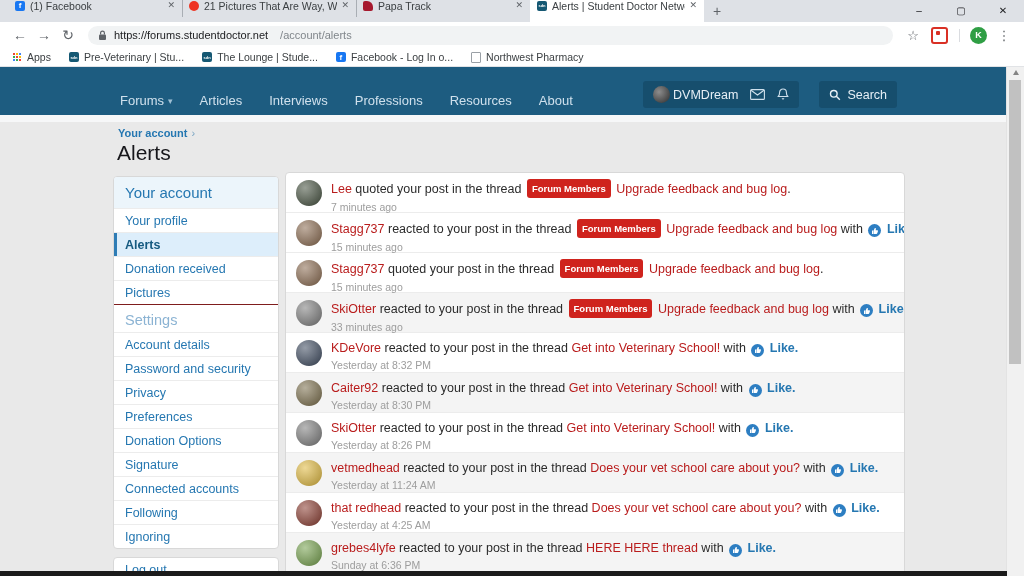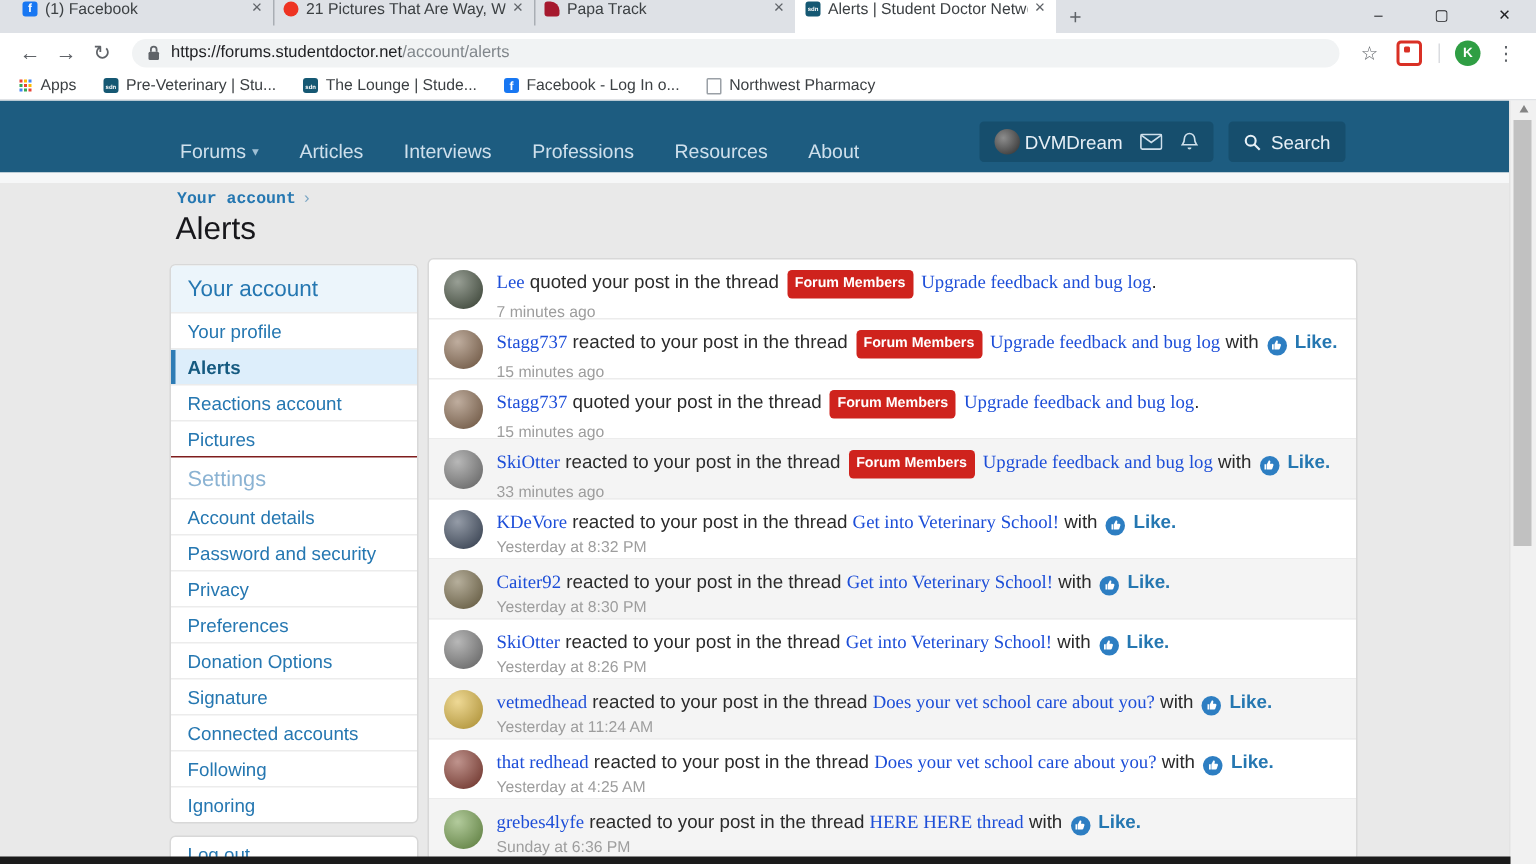--- a/index.html
+++ b/index.html
@@ -19,21 +19,21 @@
   .tab-close{margin-left:4px;color:#5f6368;font-size:9px;line-height:1;}
   .newtab{width:26px;height:21px;text-align:center;font-size:14px;color:#5f6368;line-height:20px;}
   .win-controls{margin-left:auto;display:flex;align-self:flex-start;height:22px;}
   .win-btn{width:42px;text-align:center;font-size:10px;color:#202124;line-height:22px;}
   .toolbar{height:26px;background:#fff;display:flex;align-items:center;padding:0 8px;}
   .nav-btn{color:#5f6368;font-size:14px;width:24px;text-align:center;}
   .addressbar{flex:1;height:19px;background:#f1f3f4;border-radius:10px;display:flex;align-items:center;
               padding:0 10px;margin:0 8px;font-size:11px;}
   .addressbar .lock{display:flex;margin-right:7px;}
   .url-host{color:#202124;}
-  .url-path{color:#80868b;}
+  .url-path{color:#80868b;margin-left:12px;}
   .tb-icon{color:#5f6368;font-size:13px;width:24px;text-align:center;}
   .ext-icon{width:13px;height:13px;border:2px solid #d93025;border-radius:3px;background:#fff;position:relative;margin:0 6px;}
   .ext-icon::after{content:'';position:absolute;left:2.5px;top:2.5px;width:4px;height:4px;background:#d93025;border-radius:1px;}
   .toolbar-sep{width:1px;height:13px;background:#dadce0;margin:0 5px;}
   .profile-badge{width:17px;height:17px;border-radius:50%;background:#2f9e44;color:#fff;font-size:9px;font-weight:bold;
                  display:flex;align-items:center;justify-content:center;margin:0 5px;}
   .bookmarksbar{height:18px;background:#fff;display:flex;align-items:center;padding:0 12px;gap:18px;
                 font-size:10.5px;color:#3c4043;border-bottom:1px solid #e1e3e6;}
   .bm{display:flex;align-items:center;gap:5px;white-space:nowrap;}
   
@@ -47,48 +47,48 @@
   .fav-page{background:#fff;border:1px solid #9aa0a6;width:8px;height:9px;border-radius:1px;}
   .fav-apps{position:relative;}
   .fav-apps::before{content:'';position:absolute;left:1px;top:1px;width:2px;height:2px;background:#ea4335;
       box-shadow:3px 0 #fbbc04,6px 0 #4285f4,0 3px #34a853,3px 3px #ea4335,6px 3px #fbbc04,0 6px #4285f4,3px 6px #34a853,6px 6px #ea4335;}
   
   .sitenav{position:absolute;top:66px;left:0;width:1007px;height:49px;background:#1d5c80;}
   .sitenav-links{position:absolute;left:120px;bottom:7px;display:flex;gap:27px;align-items:center;
                  color:#cfe0ec;font-size:13px;}
   .sitenav-link{display:flex;align-items:center;gap:4px;}
   .sitenav-link .caret{font-size:9px;color:#9fc0d4;}
-  .sitenav-right{position:absolute;right:110px;bottom:7px;display:flex;gap:10px;align-items:center;justify-content:flex-end;}
+  .sitenav-right{position:absolute;right:110px;bottom:7px;display:flex;gap:20px;align-items:center;justify-content:flex-end;}
   .nav-chip{background:#164e6d;border-radius:3px;height:27px;display:flex;align-items:center;
             padding:0 10px;color:#e6eff6;font-size:12.5px;gap:12px;}
   .nav-chip .mini-avatar{width:17px;height:17px;border-radius:50%;
       background:radial-gradient(circle at 35% 35%,#8d8d8d,#2b2b2b);margin-right:-4px;}
   .chip-user{display:flex;align-items:center;gap:7px;}
   .strip{position:absolute;top:115px;left:0;width:1007px;height:7px;background:#f6f7f8;}
   
-  .breadcrumb{position:absolute;left:118px;top:127px;font-size:11px;font-weight:bold;color:#2577b1;font-family:Liberation Mono, monospace;}
+  .breadcrumb{position:absolute;left:118px;top:127px;font-size:11px;font-weight:bold;color:#2577b1;}
   .breadcrumb .arrow{color:#7ba6c4;margin-left:4px;font-weight:normal;}
   .page-title{position:absolute;left:117px;top:141px;font-size:21px;color:#17171b;}
   
   .sidebar{position:absolute;left:113px;top:176px;width:166px;font-size:12.5px;}
   .side-box{background:#fff;border:1px solid #d8d8d8;border-radius:4px;overflow:hidden;}
   .side-header{font-size:15px;color:#2577b1;padding:7px 11px;background:#ecf5fb;}
   .side-item{color:#2577b1;padding:4.5px 11px;border-top:1px solid #ececec;cursor:pointer;}
   .side-item.active{background:#ddeefb;color:#155a80;font-weight:bold;box-shadow:inset 3px 0 0 #2e7cb5;}
   .side-heading{font-size:14.5px;color:#8bb3d3;padding:7px 11px 4px;border-top:1px solid #7f1d1d;}
   .logout-box{margin-top:8px;}
   .logout-box .side-item{border-top:none;}
   
   .alerts{position:absolute;left:285px;top:172px;width:620px;}
   .alert-box{background:#fff;border:1px solid #d8d8d8;border-radius:4px;overflow:hidden;}
   .alert-row{display:flex;padding:7px 10px 5px;border-bottom:1px solid #ececec;box-sizing:border-box;height:40px;}
   .alert-row.shaded{background:#f4f4f4;}
   .alert-avatar{width:26px;height:26px;border-radius:50%;margin-right:9px;flex-shrink:0;}
   .alert-line{font-size:12.5px;color:#2b2b2b;white-space:nowrap;line-height:16px;}
-  .alert-link{color:#1d4ed8;cursor:pointer;font-family:Liberation Serif, serif;}
+  .alert-link{color:#b91c1c;cursor:pointer;}
   .alert-badge{display:inline-block;background:#cf231d;color:#fff;font-size:9.5px;font-weight:bold;
                padding:1.5px 5px;border-radius:3px;position:relative;top:-1px;margin:0 2px;}
   .like-icon{display:inline-flex;width:13px;height:13px;border-radius:50%;background:#2d7ec2;
              align-items:center;justify-content:center;vertical-align:-2px;margin:0 2px;}
   .like-label{color:#2577b1;font-weight:bold;}
   .alert-time{font-size:10.5px;color:#9d9d9d;margin-top:2px;}
   
   .scrollbar{position:absolute;top:66px;right:0;bottom:0;width:17px;background:#f1f1f1;border-left:1px solid #e3e3e3;}
   .scroll-up{height:13px;display:flex;align-items:center;justify-content:center;}
   .scroll-up::after{content:'';width:0;height:0;border-left:3.5px solid transparent;border-right:3.5px solid transparent;border-bottom:5px solid #848484;}
@@ -231,21 +231,21 @@
   <span>Your account</span><span class="arrow">›</span>
 </div>
 <div class="page-title">Alerts</div>
 
 <div class="sidebar">
   <div class="side-box">
     <div class="side-header">Your account</div>
     <div>
         <div class="side-item">Your profile</div>
         <div class="side-item active">Alerts</div>
-        <div class="side-item">Reactions account</div>
+        <div class="side-item">Donation received</div>
         <div class="side-item">Pictures</div>
         <div class="side-heading">Settings</div>
         <div class="side-item">Account details</div>
         <div class="side-item">Password and security</div>
         <div class="side-item">Privacy</div>
         <div class="side-item">Preferences</div>
         <div class="side-item">Donation Options</div>
         <div class="side-item">Signature</div>
         <div class="side-item">Connected accounts</div>
         <div class="side-item">Following</div>

